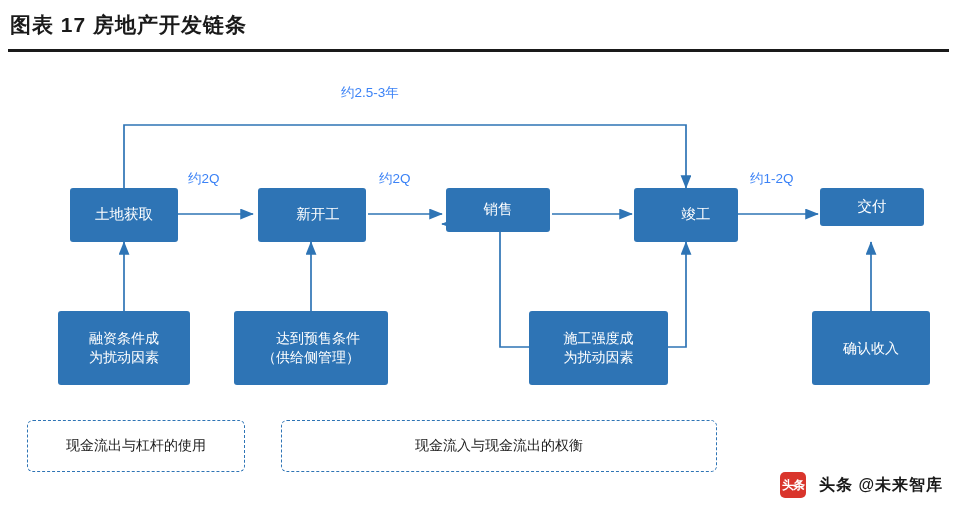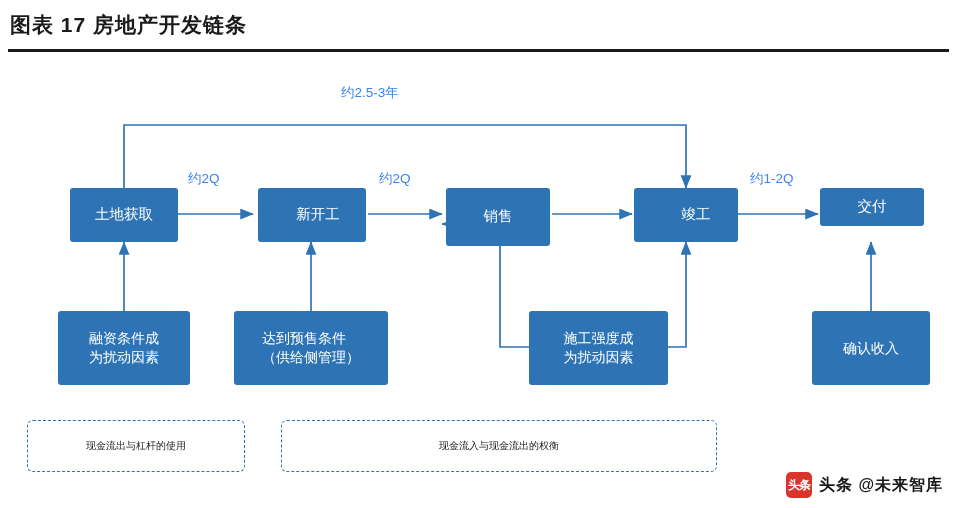--- a/index.html
+++ b/index.html
@@ -24,47 +24,47 @@
   }
   
   #canvas{
     position:absolute;left:0;top:52px;width:957px;height:456px;
   }
   .node{
     position:absolute;
     background:#2e74b5;
     color:#ffffff;
     display:flex;align-items:center;justify-content:center;
-    text-align:left;
+    text-align:right;
     font-size:14px;
     border-radius:3px;
     line-height:1.35;
     box-sizing:border-box;
     padding:2px 4px;
   }
   .node.main{font-size:14.5px;}
   .note{
     position:absolute;
     font-size:13.5px;
     color:#3b82f6;
     white-space:nowrap;
   }
   .dashbox{
     position:absolute;
     border:1.6px dashed #2e74b5;
     border-radius:6px;
     display:flex;align-items:center;justify-content:center;
-    font-size:10px;color:#1a1a1a;
+    font-size:14px;color:#1a1a1a;
     box-sizing:border-box;
   }
   svg#wires{position:absolute;left:0;top:0;width:957px;height:456px;}
   
   #watermark{
     position:absolute;right:14px;bottom:10px;
-    display:flex;align-items:center;gap:7px;
+    display:flex;align-items:center;gap:13px;
   }
   #wm-logo{
     width:26px;height:26px;border-radius:5px;background:#d9352c;
     color:#fff;font-size:12px;font-weight:bold;
     display:flex;align-items:center;justify-content:center;
     line-height:1;letter-spacing:-1px;
   }
   #wm-text{font-size:16px;font-weight:bold;color:#1a1a1a;letter-spacing:1px;}
 </style>
 </head>
@@ -101,21 +101,21 @@
       <path d="M529,295 L500,295 L500,172 L442,172" marker-end="url(#ah)"></path>
 
       <path d="M660,295 L686,295 L686,190" marker-end="url(#ah)"></path>
     </g>
   </svg>
 
   <div class="node main" style="left:70px;top:136px;width:108px;height:54px;">土地获取</div>
 
   <div class="node main" style="left:258px;top:136px;width:108px;height:54px;padding-left:16px;">新开工</div>
 
-  <div class="node main" style="left:446px;top:136px;width:104px;height:58px;">销售</div>
+  <div class="node main" style="left:446px;top:136px;width:104px;height:44px;">销售</div>
 
   <div class="node main" style="left:634px;top:136px;width:104px;height:54px;padding-left:24px;">竣工</div>
 
   <div class="node main" style="left:820px;top:136px;width:104px;height:38px;">交付</div>
 
   <div class="node" style="left:58px;top:259px;width:132px;height:74px;white-space:pre-line;">融资条件成
 为扰动因素</div>
 
   <div class="node" style="left:234px;top:259px;width:154px;height:74px;white-space:pre-line;">达到预售条件
 （供给侧管理）</div>

